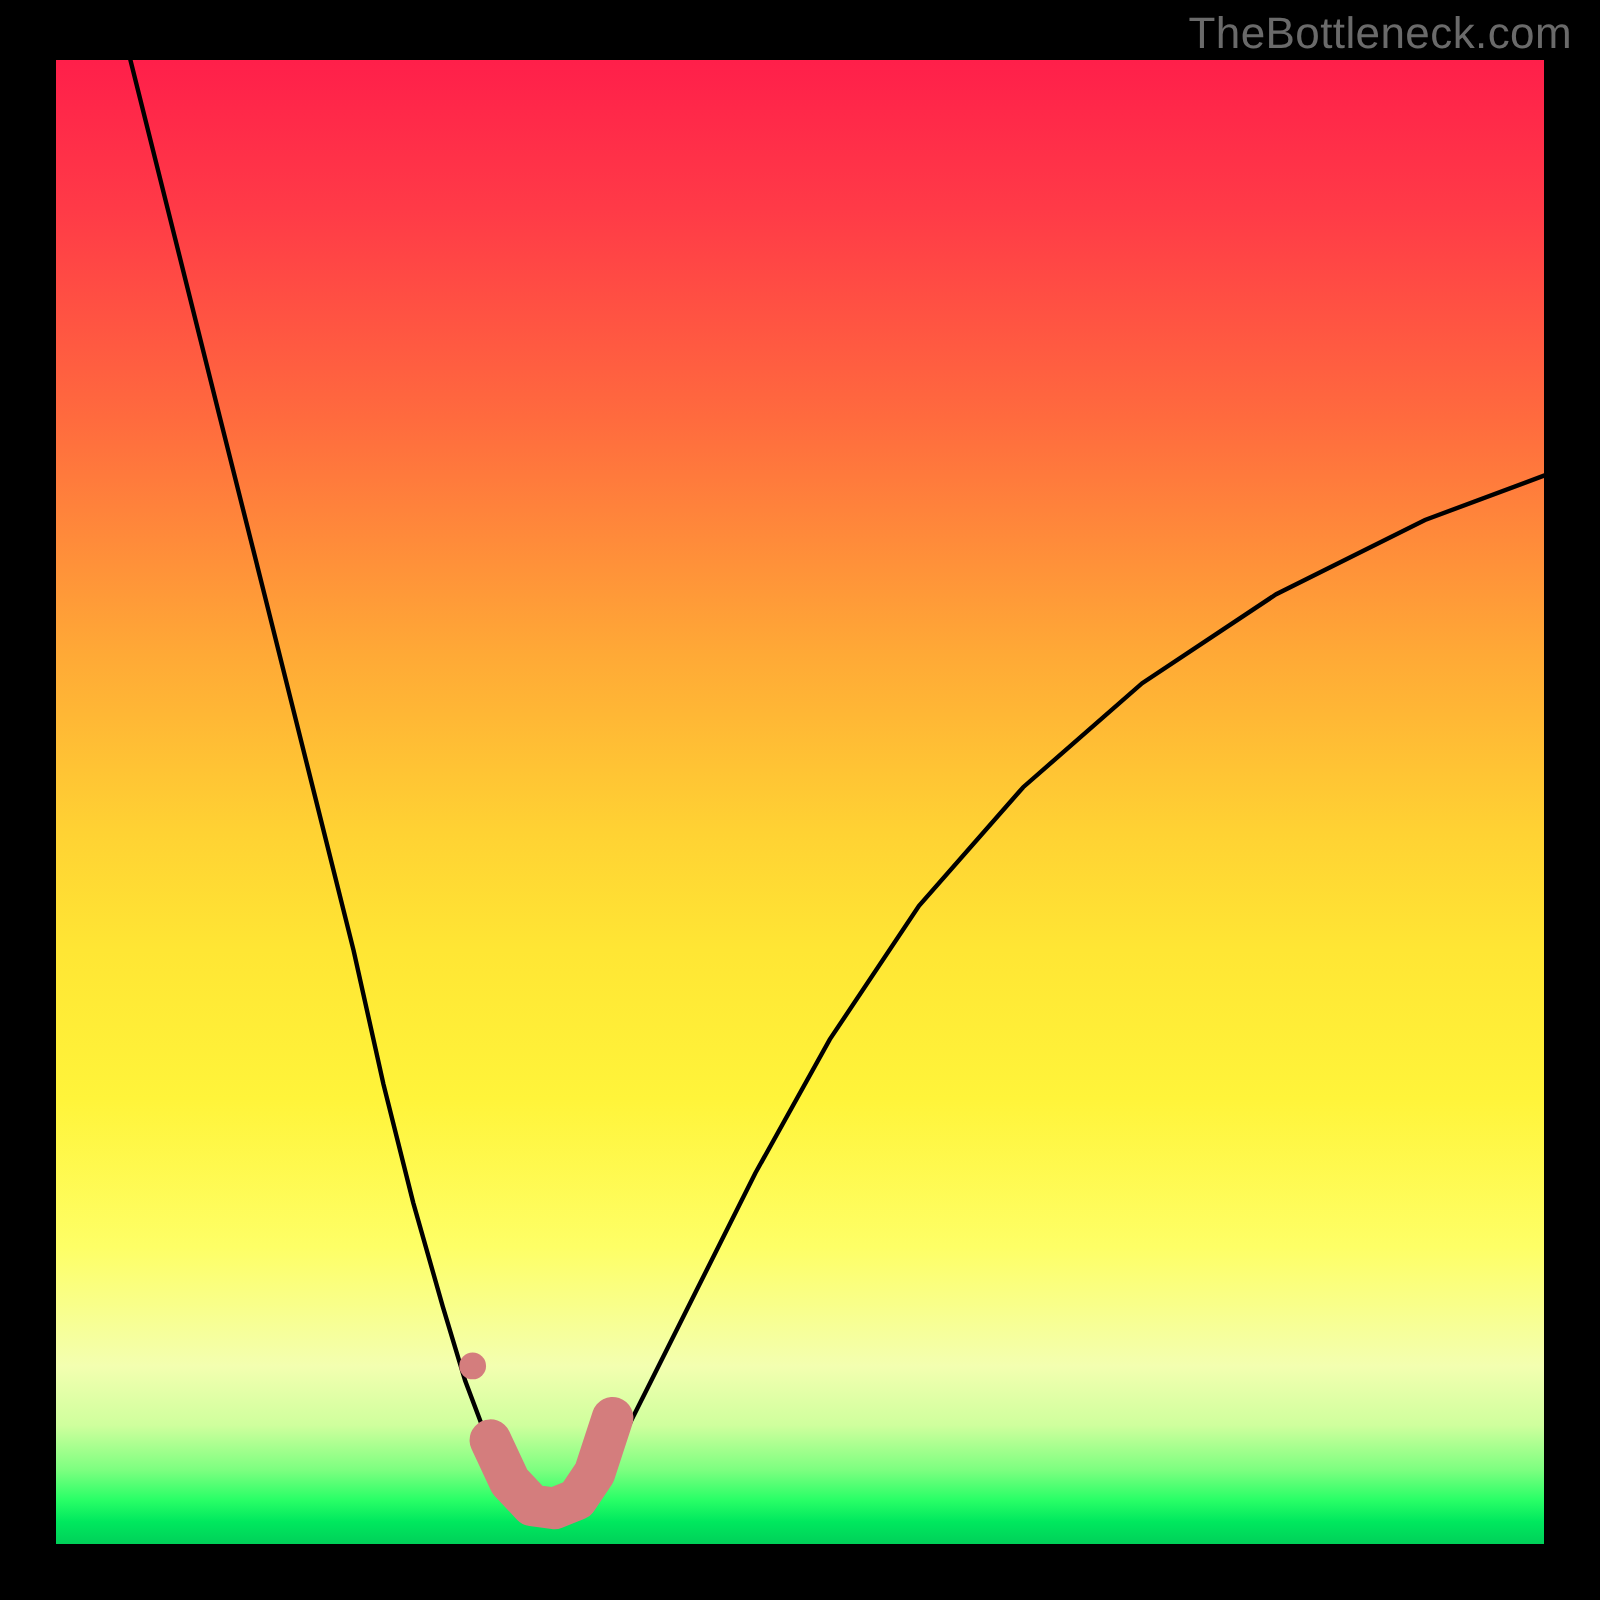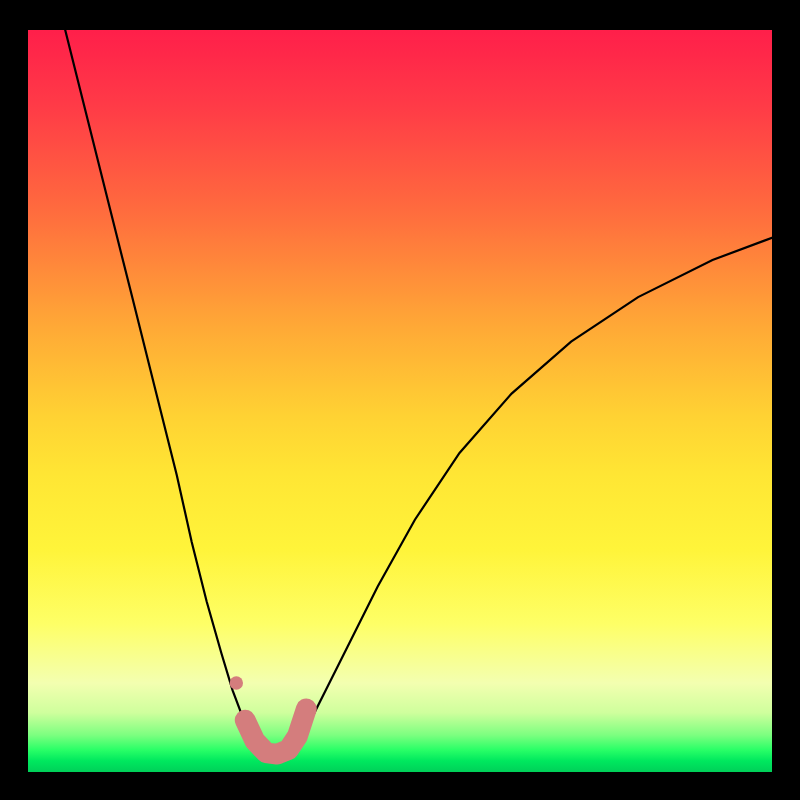--- a/index.html
+++ b/index.html
@@ -62,20 +62,21 @@
     inset: 0;
     width: 100%;
     height: 100%;
   }
 </style>
 </head>
 <body>
 
 <div class="frame">
 
+  <div class="watermark">TheBottleneck.com</div>
 
   <div class="plot-area">
     <div class="gradient"></div>
 
     <svg class="overlay" viewBox="0 0 744 742" preserveAspectRatio="none">
       <path d="M37.2 0.0 L59.5 89.0 L81.8 178.1 L104.2 267.1 L126.5 356.2 L148.8 445.2 L163.7 512.0 L178.6 571.3 L193.4 623.3 L204.6 660.4 L215.8 690.1 L223.2 708.6 L230.6 721.2 L238.1 727.2 L245.5 727.2 L253.0 723.5 L267.8 712.3 L282.7 690.1 L297.6 660.4 L319.9 615.9 L349.7 556.5 L386.9 489.7 L431.5 422.9 L483.6 363.6 L543.1 311.6 L610.1 267.1 L684.5 230.0 L744.0 207.8 " id="curve-path" fill="none" stroke="#000" stroke-width="2.2" stroke-linecap="round"></path>
       <circle id="marker-dot" r="6.696000000000001" fill="#d47d7d" cx="208.32000000000002" cy="652.96"></circle>
       <path id="marker-blob" fill="none" stroke="#d47d7d" stroke-width="20.831999999999997" stroke-linecap="round" stroke-linejoin="round" d="M217.2 690.1 L226.9 710.8 L238.1 722.7 L249.2 724.2 L260.4 719.7 L269.3 706.4 L278.3 678.9 "></path>
     </svg>
   </div>

